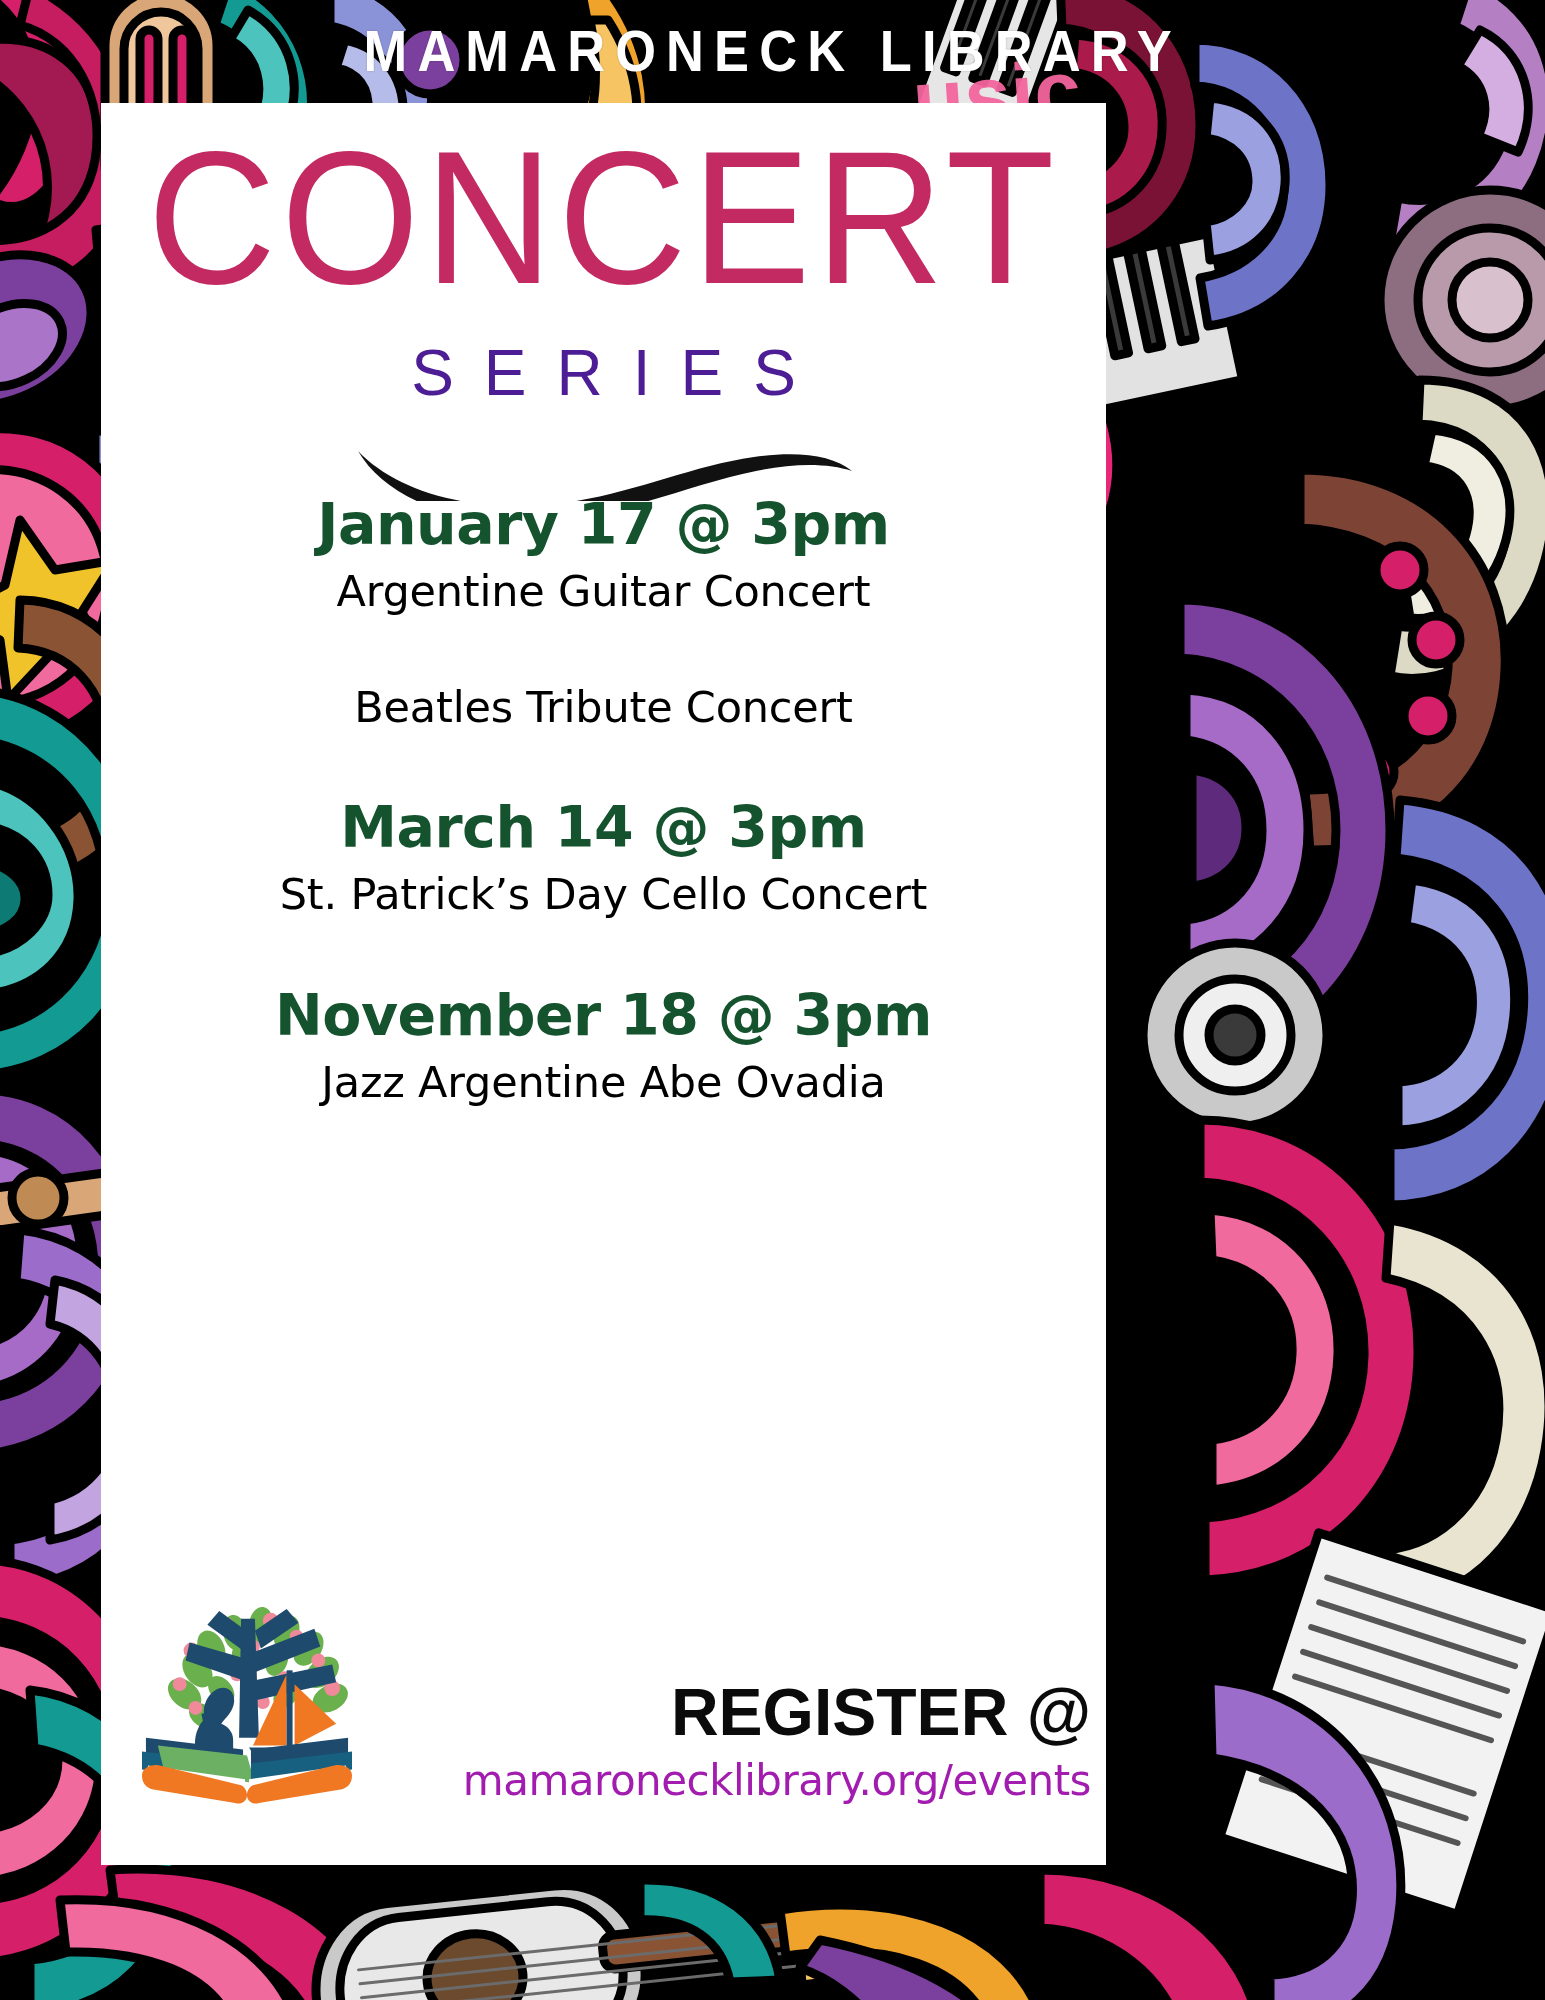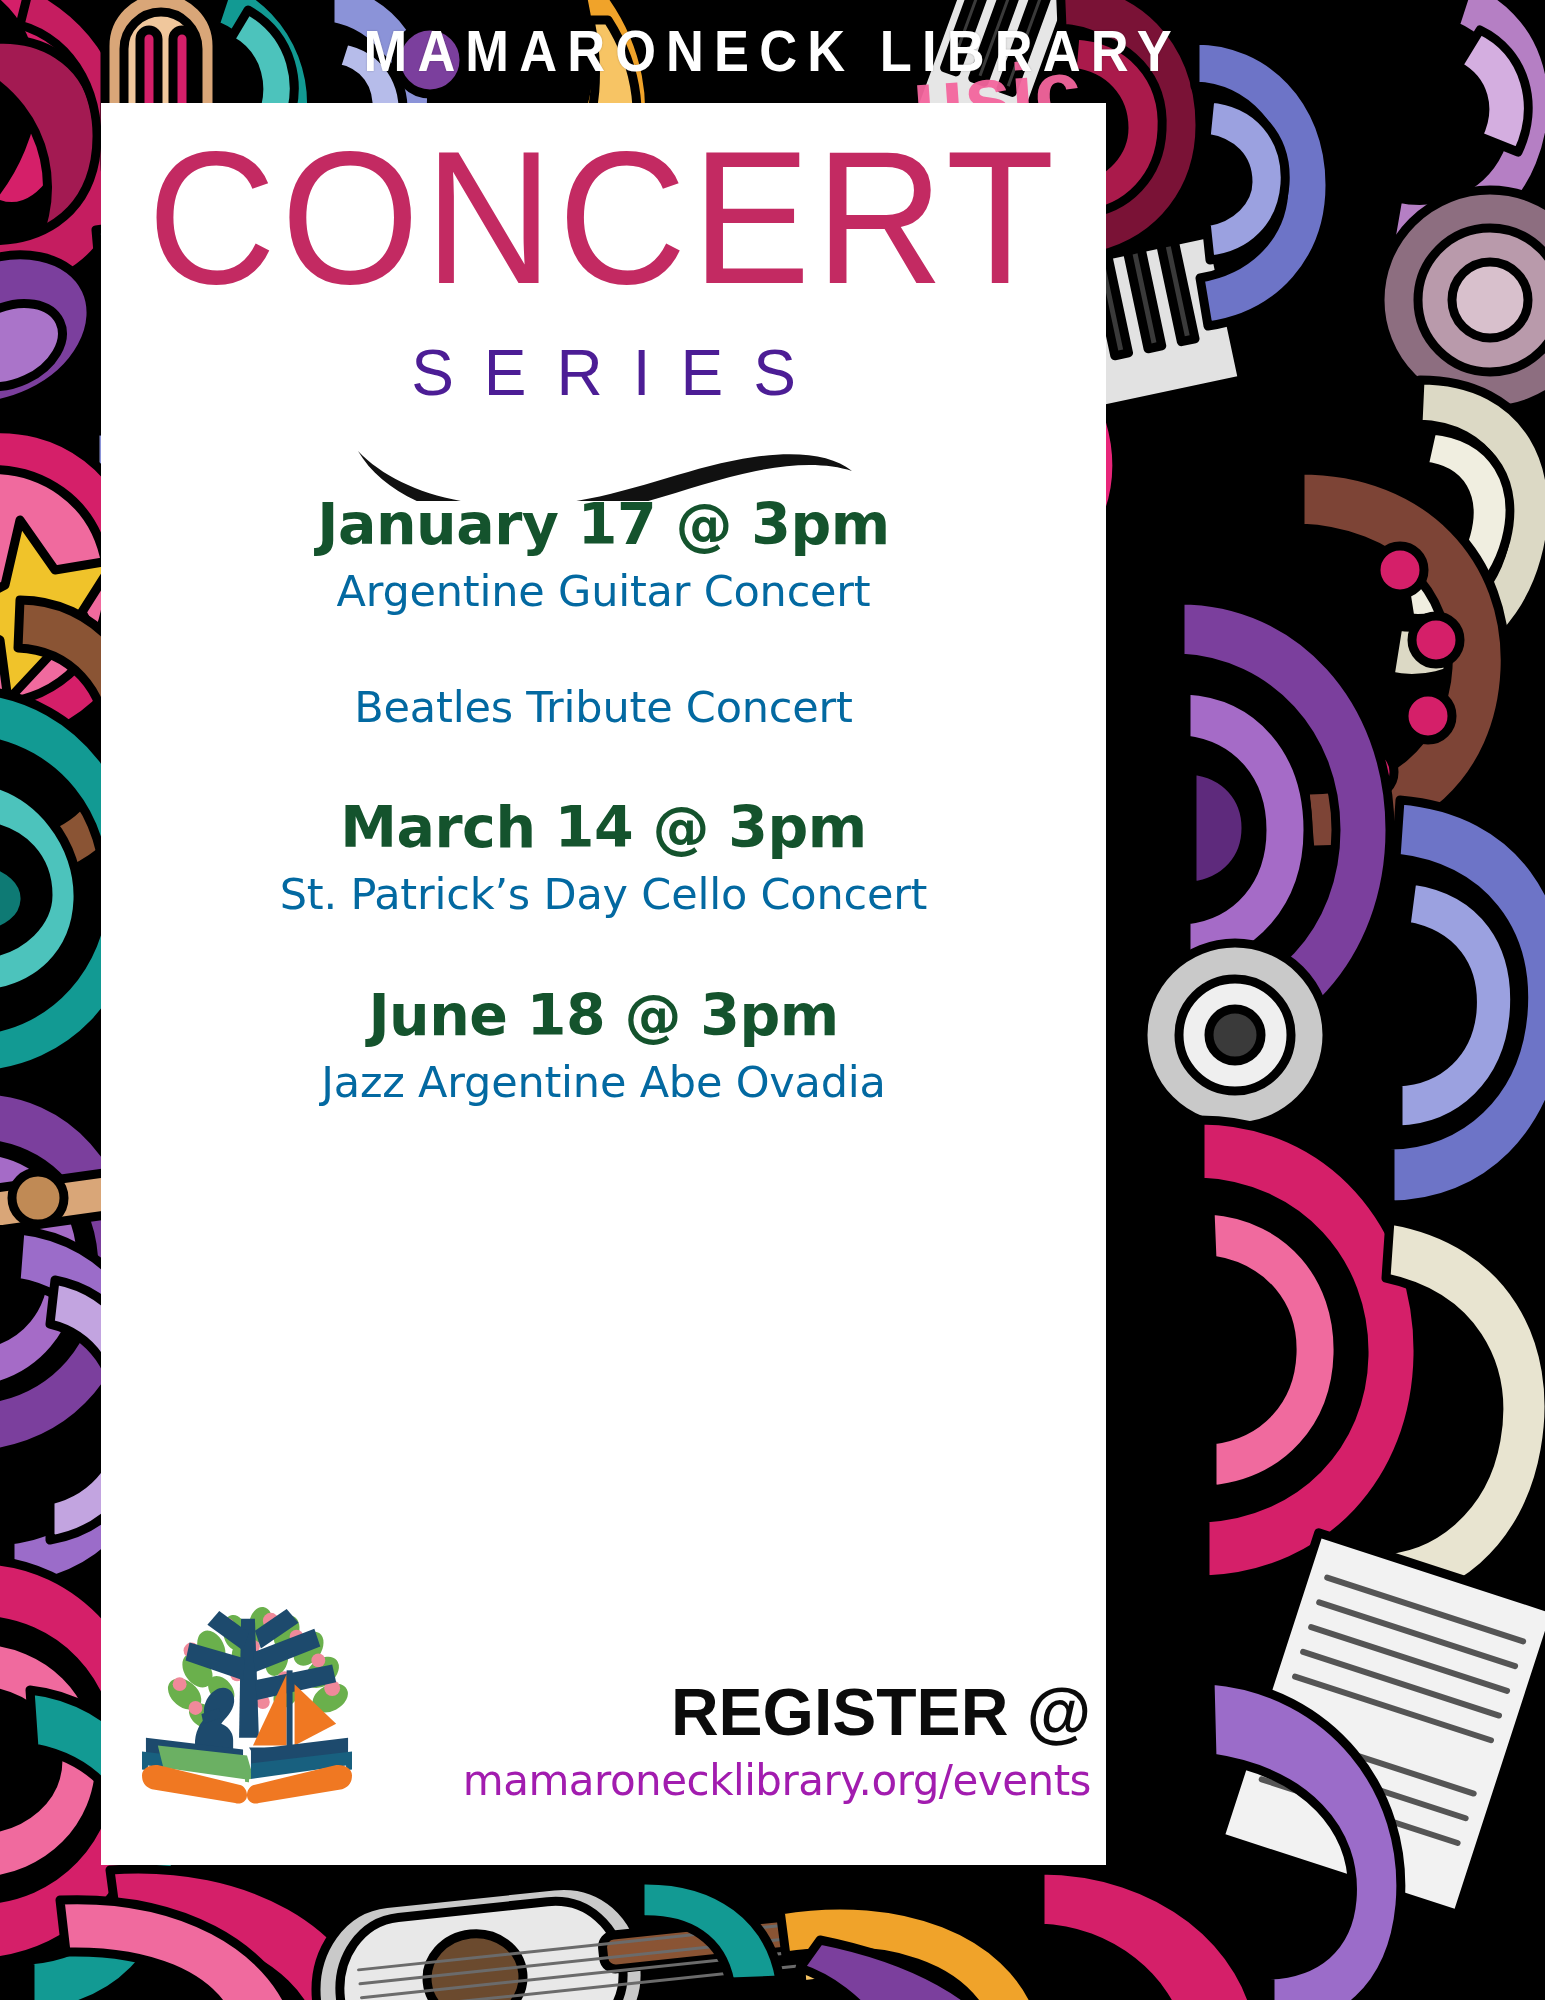--- a/index.html
+++ b/index.html
@@ -97,21 +97,21 @@
     display:block;
     color:#14532d;
     font-family:"DejaVu Sans", sans-serif;
     font-weight:700;
     font-size:57px;
     letter-spacing:-0.5px;
     line-height:1.12;
   }
   .event-title {
     display:block;
-    color:#0369a1;
+    color:#000000;
     font-family:"DejaVu Sans", sans-serif;
     font-weight:400;
     font-size:43px;
     letter-spacing:-0.2px;
     line-height:1.25;
     margin-top:8px;
   }
 
   
   #footer-area {
@@ -338,21 +338,21 @@
       <div class="event-row">
         <span class="event-title">Beatles Tribute Concert</span>
       </div>
 
       <div class="event-row">
         <span class="event-date">March 14 @ 3pm</span>
         <span class="event-title">St. Patrick’s Day Cello Concert</span>
       </div>
 
       <div class="event-row">
-        <span class="event-date">June 18 @ 3pm</span>
+        <span class="event-date">November 18 @ 3pm</span>
         <span class="event-title">Jazz Argentine Abe Ovadia</span>
       </div>
 
     </div>
 
     <div id="footer-area">
 
       <svg id="library-logo" viewBox="0 0 220 212">
 
         <g fill="#6ab04c">

